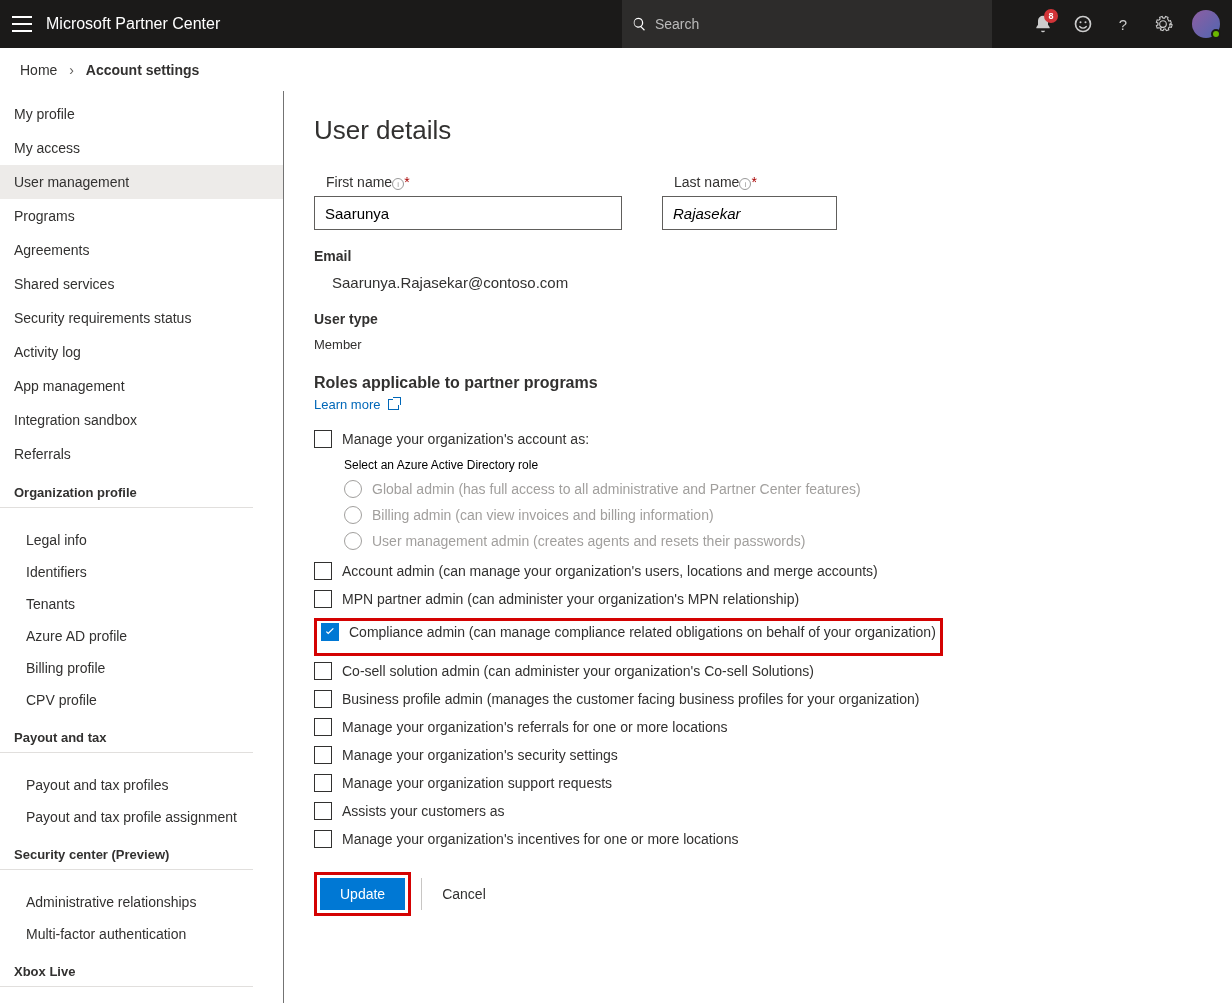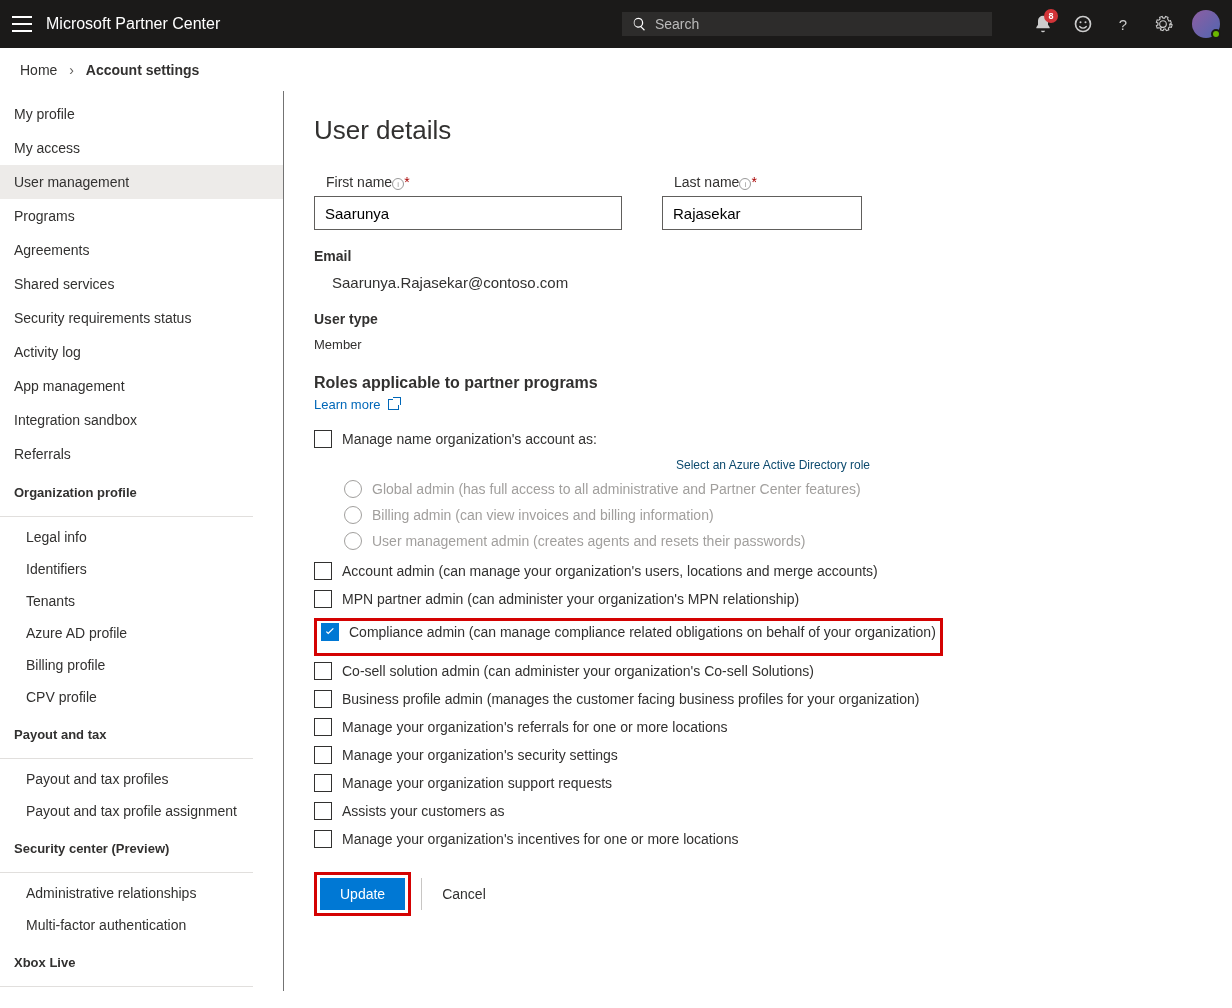--- a/index.html
+++ b/index.html
@@ -4,21 +4,21 @@
   <style>
     * { box-sizing: border-box; margin: 0; padding: 0; }
     body { font-family: "Segoe UI", Arial, sans-serif; font-size: 14px; background: #fff; color: #323130; }
     
     
     .topbar { background: #1b1a19; color: #fff; height: 48px; display: flex; align-items: center; padding: 0 12px; }
     .hamburger { width: 20px; height: 16px; display: flex; flex-direction: column; justify-content: space-between; margin-right: 14px; cursor: pointer; }
     .hamburger span { height: 2px; background: #fff; }
     .brand { font-size: 16px; font-weight: 400; }
     .topbar-spacer { flex: 1; }
-    .searchbox { background: #2d2c2b; border-radius: 0; width: 370px; height: 24px; display: flex; align-items: center; padding: 0 10px; margin-right: 40px; }
+    .searchbox { background: #2d2c2b; border-radius: 0; width: 370px; height: 48px; display: flex; align-items: center; padding: 0 10px; margin-right: 40px; }
     .searchbox svg { width: 16px; height: 16px; fill: #fff; margin-right: 8px; }
     .searchbox input { background: transparent; border: none; outline: none; color: #fff; font-size: 14px; width: 100%; }
     .searchbox input::placeholder { color: #bbb; }
     .topbar-icons { display: flex; align-items: center; gap: 18px; }
     .icon-btn { position: relative; cursor: pointer; display: flex; align-items: center; justify-content: center; width: 22px; height: 22px; }
     .icon-btn svg { width: 20px; height: 20px; fill: #ccc; }
     .badge-dot { position: absolute; top: -4px; right: -4px; background: #d13438; color: #fff; font-size: 9px; min-width: 14px; height: 14px; border-radius: 7px; display: flex; align-items: center; justify-content: center; padding: 0 3px; font-weight: 600; }
     .avatar { width: 28px; height: 28px; border-radius: 50%; background: linear-gradient(135deg,#8e5ea2,#5066b1); position: relative; }
     .presence { position: absolute; bottom: -1px; right: -1px; width: 10px; height: 10px; background: #6bb700; border: 2px solid #1b1a19; border-radius: 50%; }
     
@@ -26,53 +26,53 @@
     .breadcrumb-row { padding: 14px 20px 12px; font-size: 14px; color: #323130; border-bottom: 1px solid transparent; }
     .breadcrumb-row a { color: #323130; text-decoration: none; }
     .breadcrumb-row .sep { margin: 0 8px; color: #605e5c; }
     .breadcrumb-row .current { font-weight: 600; }
     
     
     .main-wrap { display: flex; }
     .sidebar { width: 284px; border-right: 1px solid #737373; padding-top: 6px; flex-shrink: 0; }
     .sidebar-item { padding: 9px 14px; color: #323130; cursor: pointer; font-size: 14px; }
     .sidebar-item.active { background: #edebe9; font-weight: 400; }
-    .sidebar-heading { padding: 14px 14px 16px; font-size: 13px; font-weight: 600; color: #323130; border-bottom: 1px solid #e1dfdd; margin-bottom: 4px; margin-right: 30px; }
+    .sidebar-heading { padding: 14px 14px 7px; font-size: 13px; font-weight: 600; color: #323130; border-bottom: 1px solid #e1dfdd; margin-bottom: 16px; margin-right: 30px; }
     .sidebar-subitem { padding: 8px 14px 8px 26px; color: #323130; cursor: pointer; font-size: 14px; }
     
     .content { flex: 1; padding: 24px 30px 40px; }
     h1 { font-size: 26px; font-weight: 400; margin-bottom: 28px; }
     
     .form-row { display: flex; gap: 40px; margin-bottom: 18px; }
     .field { display: flex; flex-direction: column; gap: 6px; }
     .field-label { font-size: 14px; color: #323130; display: flex; align-items: flex-end; gap: 0; margin-left: 12px; }
     .info-icon { width: 12px; height: 12px; border: 1px solid #999; border-radius: 50%; display: inline-flex; align-items: center; justify-content: center; font-size: 8px; color: #999; }
     .req { color: #a80000; }
     .text-input { border: 1px solid #605e5c; padding: 6px 10px; font-size: 15px; height: 34px; outline: none; }
     .text-input.first { width: 308px; }
-    .text-input.last { width: 200px; }
+    .text-input.last { width: 175px; font-style: italic; }
     
     .static-field { margin-bottom: 20px; }
     .static-field-label { font-size: 14px; font-weight: 600; margin-bottom: 10px; }
     .static-field-value { font-size: 15px; margin-left: 18px; }
     .static-field-value.small { font-size: 13px; margin-left: 0; }
     
     h2 { font-size: 16px; font-weight: 600; margin-top: 22px; margin-bottom: 4px; }
     .learn-link { color: #0067b8; font-size: 13px; text-decoration: none; display: inline-flex; align-items: center; gap: 8px; margin-bottom: 18px; }
     .ext-icon { width: 11px; height: 11px; border: 1px solid #0067b8; display: inline-block; position: relative; }
     .ext-icon::after { content: ''; position: absolute; top: -3px; right: -3px; width: 7px; height: 7px; border-top: 1px solid #0067b8; border-right: 1px solid #0067b8; background: #fff; }
     
     .checkbox-row { display: flex; align-items: center; gap: 10px; margin-bottom: 10px; }
     .cb { width: 18px; height: 18px; border: 1px solid #323130; display: inline-flex; align-items: center; justify-content: center; cursor: pointer; flex-shrink: 0; }
     .cb.checked { background: #0078d4; border-color: #0078d4; }
     .cb.checked svg { width: 14px; height: 14px; fill: #fff; }
     .cb-label { font-size: 14px; color: #323130; }
     
     .radio-section { margin: 6px 0 12px 30px; }
-    .radio-hint { font-size: 12px; color: #0c4a6e; margin-bottom: 8px; text-align: center; }
+    .radio-hint { font-size: 12px; color: #000000; margin-bottom: 8px; }
     .radio-row { display: flex; align-items: center; gap: 10px; margin-bottom: 8px; }
     .radio { width: 18px; height: 18px; border: 1px solid #a19f9d; border-radius: 50%; flex-shrink: 0; }
     .radio-label { font-size: 14px; color: #a19f9d; }
     
     .highlight-red { border: 3px solid #d40202; padding: 2px 4px; display: inline-flex; align-items: flex-start; }
     
     .btn-row { margin-top: 24px; display: flex; gap: 10px; align-items: center; }
     .btn-primary { background: #0078d4; color: #fff; border: none; padding: 8px 20px; font-size: 14px; cursor: pointer; }
     .btn-cancel { background: #fff; border: none; border-left: 1px solid #c8c6c4; padding: 8px 20px; font-size: 14px; color: #323130; cursor: pointer; }
     .btn-wrap-red { border: 3px solid #d40202; padding: 3px; display: inline-block; }
@@ -198,21 +198,21 @@
     </div>
     
     <h2>Roles applicable to partner programs</h2>
     <a href="#" class="learn-link">
       <span>Learn more</span>
       <span class="ext-icon"></span>
     </a>
     
     <div class="checkbox-row">
       <span class="cb"></span>
-      <span class="cb-label">Manage name organization's account as:</span>
+      <span class="cb-label">Manage your organization's account as:</span>
     </div>
     
     <div class="radio-section">
       <div class="radio-hint">Select an Azure Active Directory role</div>
       <div id="azure-radios">
           <div class="radio-row">
             <span class="radio"></span>
             <span class="radio-label">Global admin (has full access to all administrative and Partner Center features)</span>
           </div>
           <div class="radio-row">

